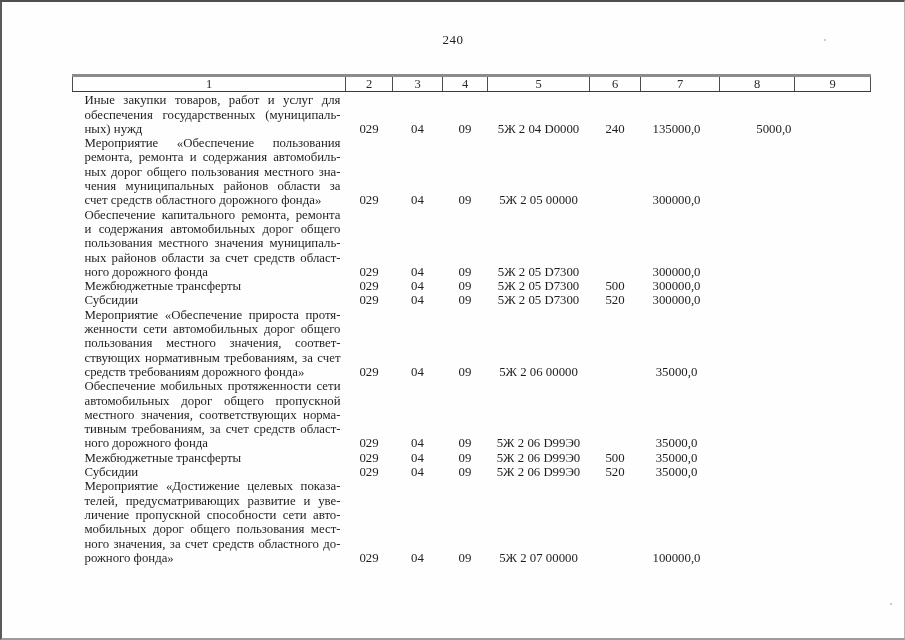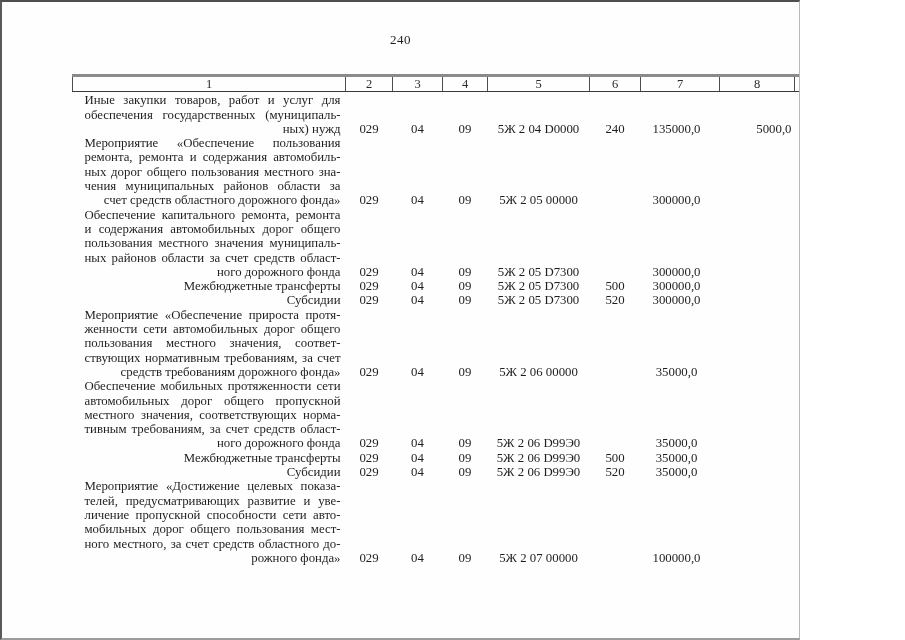--- a/index.html
+++ b/index.html
@@ -2,21 +2,21 @@
 <html><head>
 <meta charset="utf-8">
 <style>
   html, body {
     margin: 0;
     padding: 0;
     background: #ffffff;
   }
   .page {
     position: relative;
-    width: 800px;
+    width: 905px;
     height: 640px;
     box-sizing: border-box;
     background: #fefefe;
     border-left: 2px solid #5a5a5a;
     border-top: 2px solid #4f4f4f;
     border-bottom: 2px solid #9c9c9c;
     border-right: 1px solid #b8b8b8;
     overflow: hidden;
     font-family: "Liberation Serif", "DejaVu Serif", serif;
     color: #1e1e1e;
@@ -62,21 +62,21 @@
     white-space: normal;
     text-align: left;
     margin-top: 47px;
   }
   tbody tr:first-child td.c1 .line:first-child { padding-top: 1px; }
   .line {
     text-align: justify;
     text-align-last: justify;
   }
   .line.last {
-    text-align: right;
+    text-align: left;
     text-align-last: auto;
   }
   tbody td.c7 { padding-right: 7px; }
   tbody td.c8 { text-align: right; padding-right: 3px; }
   
   .speck {
     position: absolute;
     background: #8d8d8d;
     width: 2px;
     height: 2px;
@@ -250,21 +250,21 @@
           <td class="c7">35000,0</td>
           <td class="c8"></td>
           <td class="c9"></td>
         </tr>
         <tr>
           <td class="c1">
             <div class="line">Мероприятие «Достижение целевых показа-</div>
             <div class="line">телей, предусматривающих развитие и уве-</div>
             <div class="line">личение пропускной способности сети авто-</div>
             <div class="line">мобильных дорог общего пользования мест-</div>
-            <div class="line">ного местного, за счет средств областного до-</div>
+            <div class="line">ного значения, за счет средств областного до-</div>
             <div class="line last">рожного фонда»</div>
           </td>
           <td class="c2">029</td>
           <td class="c3">04</td>
           <td class="c4">09</td>
           <td class="c5">5Ж 2 07 00000</td>
           <td class="c6"></td>
           <td class="c7">100000,0</td>
           <td class="c8"></td>
           <td class="c9"></td>

